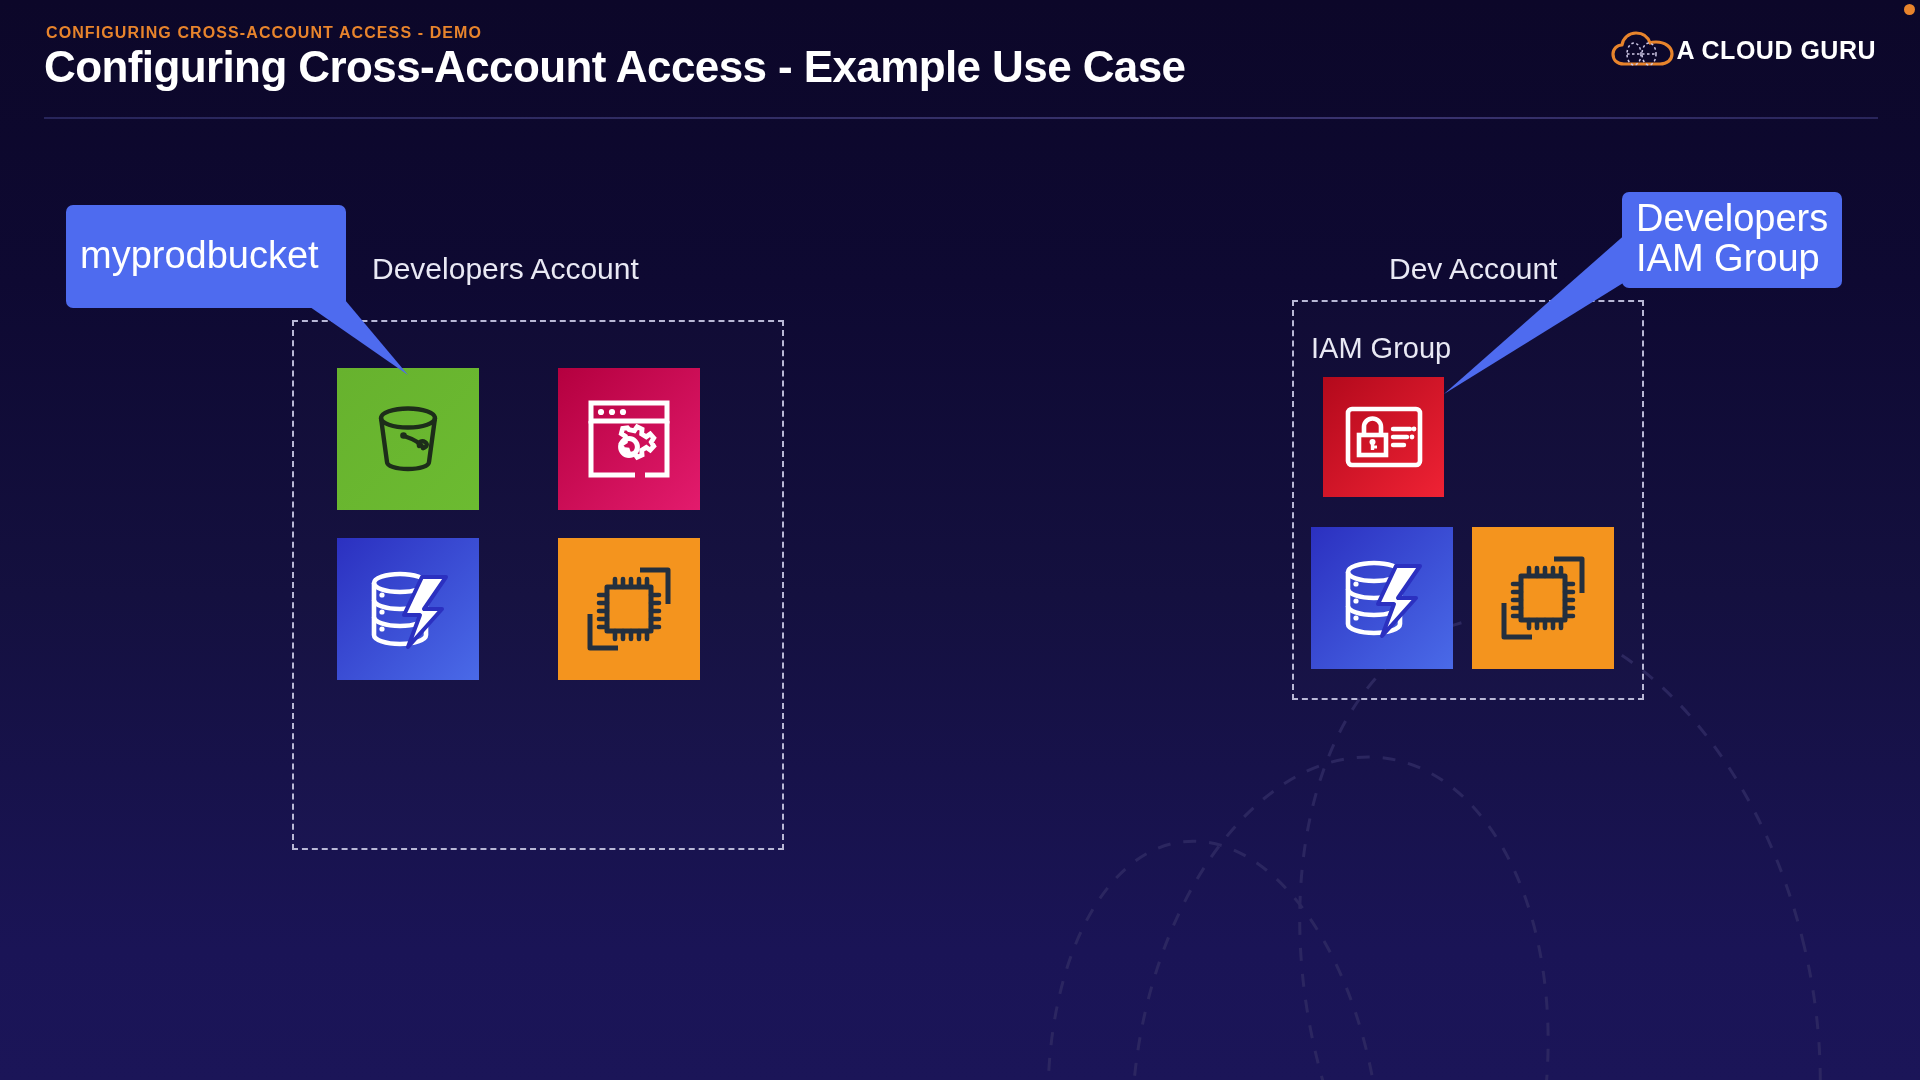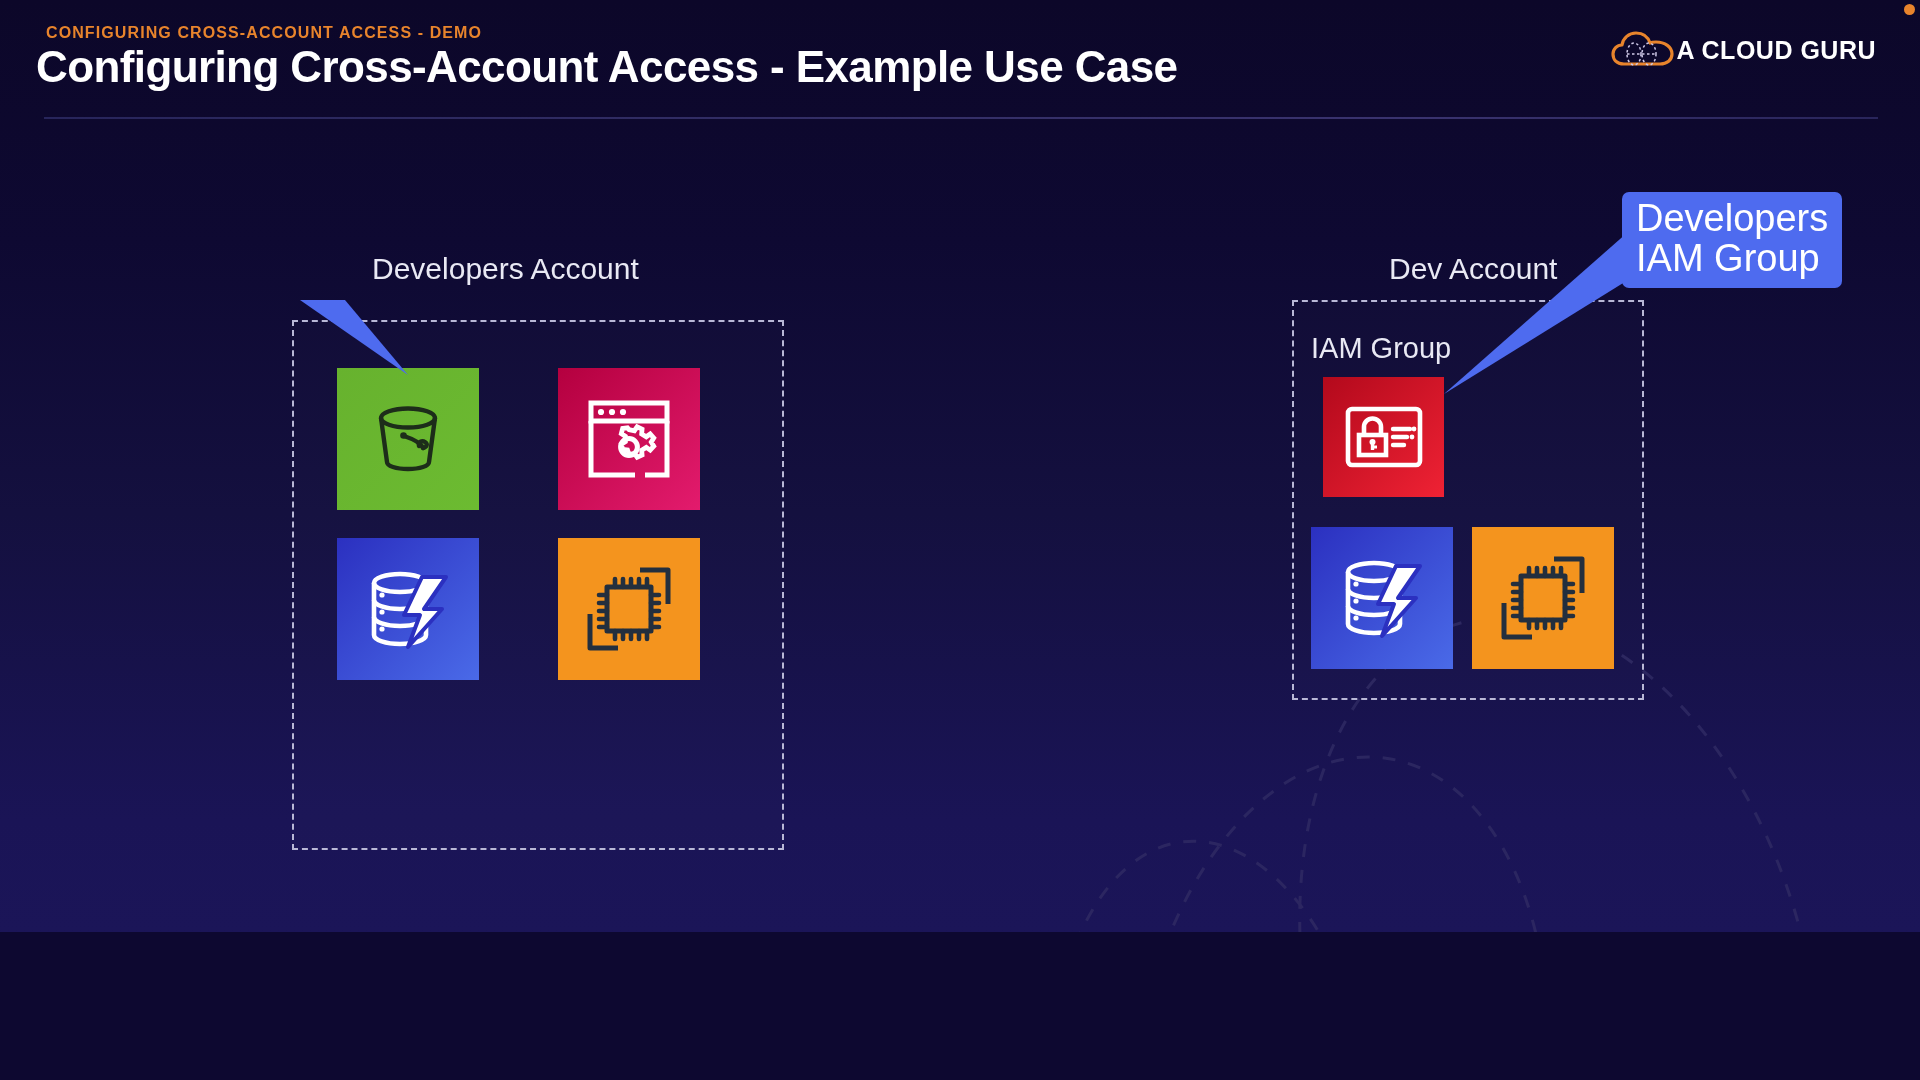--- a/index.html
+++ b/index.html
@@ -4,36 +4,36 @@
 <style>
   * { margin:0; padding:0; box-sizing:border-box; }
   html,body { width:1920px; height:1080px; overflow:hidden; }
   body {
     font-family:"Liberation Sans", sans-serif;
     background:#0d0830;
     position:relative;
   }
   #slide {
     position:absolute; inset:0;
-    width:1920px; height:932px;
+    width:1920px; height:1080px;
     background:linear-gradient(180deg,#0c0729 0%, #0e0932 26%, #14103f 55%, #1a1456 88%, #1b1558 100%);
     overflow:hidden;
   }
   
   .bg-deco { position:absolute; inset:0; pointer-events:none; }
 
   
   .header { position:absolute; left:0; top:0; width:1920px; height:122px; }
   .kicker {
     position:absolute; left:46px; top:24px;
     font-size:16px; font-weight:bold; letter-spacing:1.1px;
     color:#e8842c; text-transform:uppercase;
   }
   .title {
-    position:absolute; left:36px; top:42px;
+    position:absolute; left:44px; top:42px;
     font-size:44px; font-weight:bold; color:#ffffff;
     letter-spacing:-0.6px; white-space:nowrap;
   }
   .divider {
     position:absolute; left:44px; top:117px; width:1834px; height:2px;
     background:linear-gradient(90deg,#2c2a63 0%,#3a3570 45%,#413a7a 75%,#2e2a63 100%);
     opacity:.85;
   }
   
   .logo { position:absolute; right:44px; top:26px; height:48px; display:flex; align-items:center; }
@@ -228,19 +228,22 @@
         </g>
       </g>
     </svg>
   </div>
 
   <svg class="callout-tail" width="1920" height="1080" viewBox="0 0 1920 1080">
     <polygon points="300,300 345,300 408,375" fill="#4e6bef"></polygon>
     <polygon points="1628,280 1628,232 1444,394" fill="#4e6bef"></polygon>
   </svg>
 
+  <div class="callout" style="left:66px; top:205px; width:280px; height:103px;">
+    <div class="line">myprodbucket</div>
+  </div>
 
   <div class="callout" style="left:1622px; top:192px; width:220px; height:96px; padding-top:4px;">
     <div class="line">Developers</div>
     <div class="line">IAM Group</div>
   </div>
 
 </div>
 
 </body></html>

